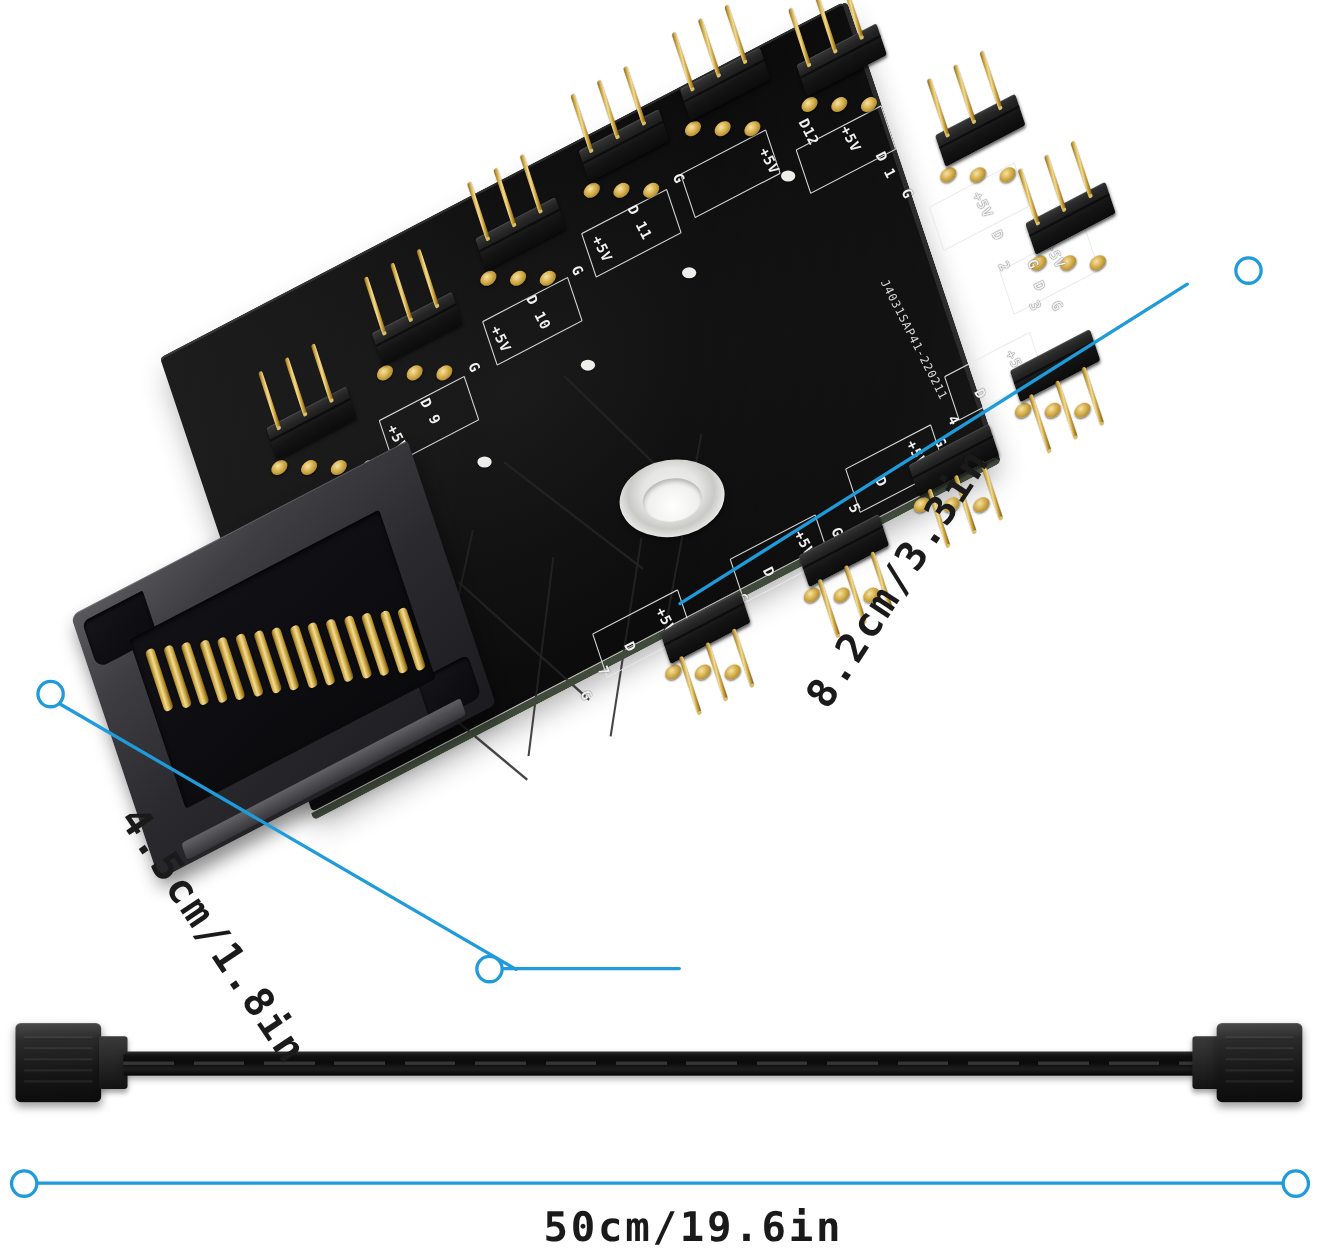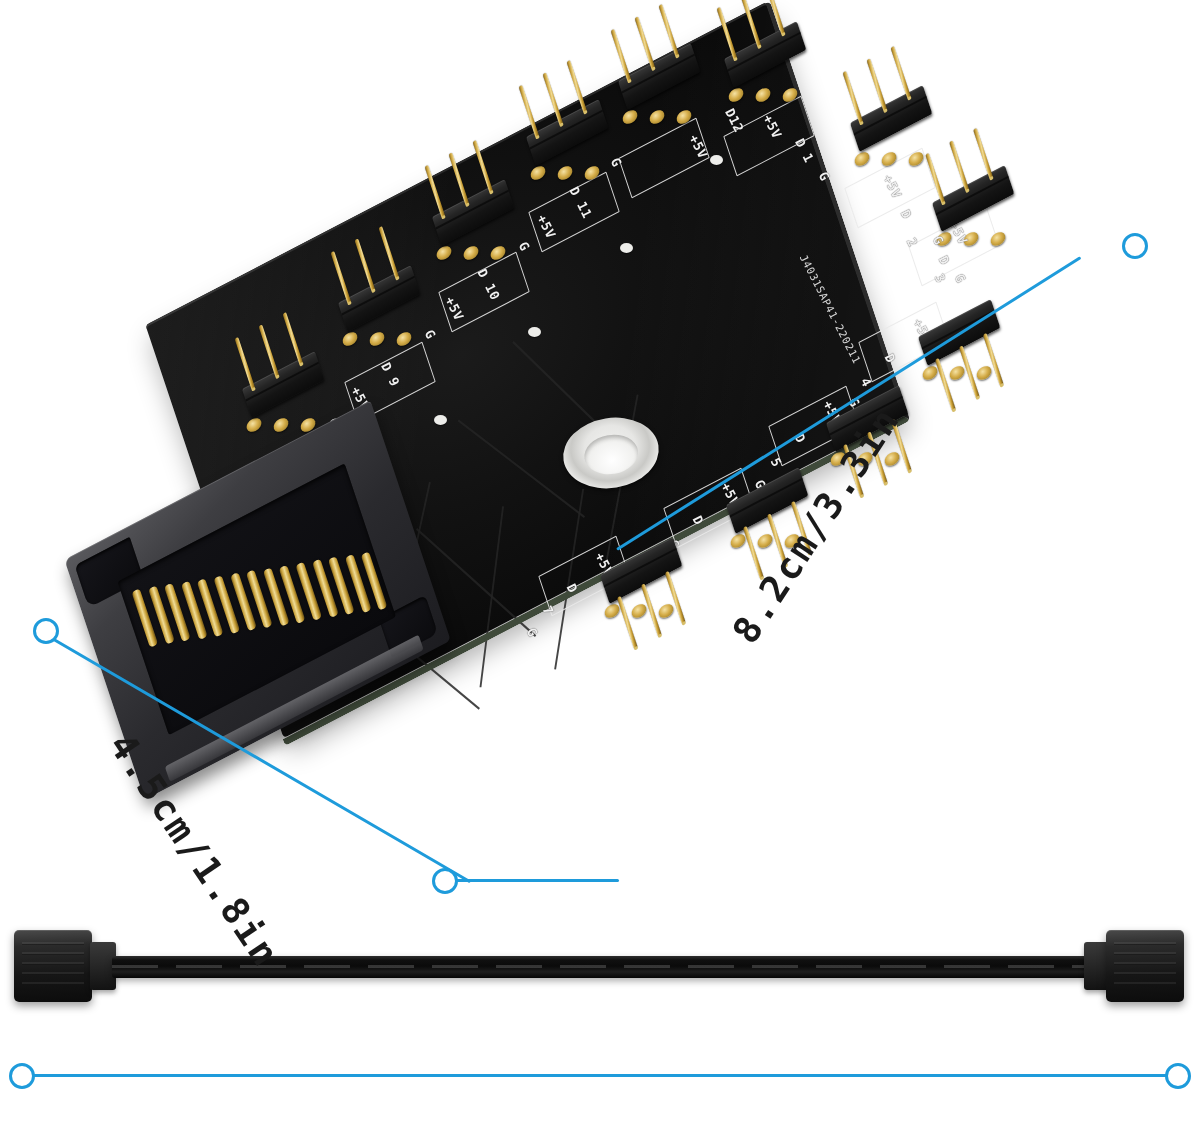--- a/index.html
+++ b/index.html
@@ -457,14 +457,15 @@
           <i style="top:26px"></i>
         <i style="top:36px"></i>
           <i style="top:46px"></i>
       </div>
     </div>
   </div>
 
   <div class="dimcirc" style="left:9px;top:1063px;"></div>
   <div class="dimline" style="left:22px;top:1074px;width:1156px;"></div>
   <div class="dimcirc" style="left:1165px;top:1063px;"></div>
+  <span class="dimtext" style="left:494px;top:1094px;">50cm/19.6in</span>
 
 </div>
 
 </body></html>

